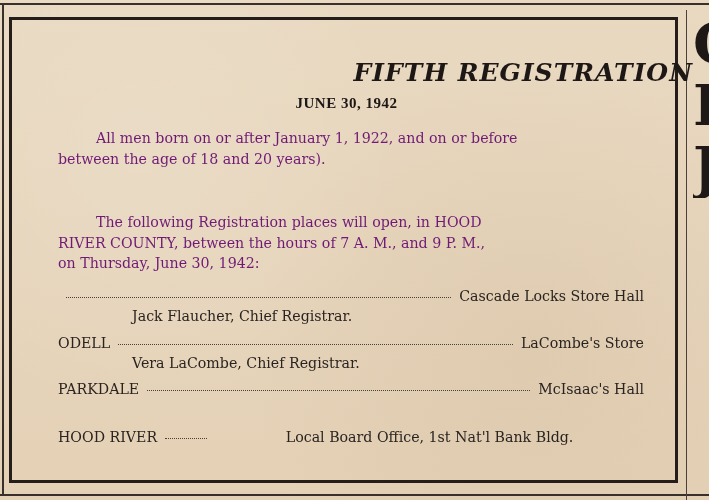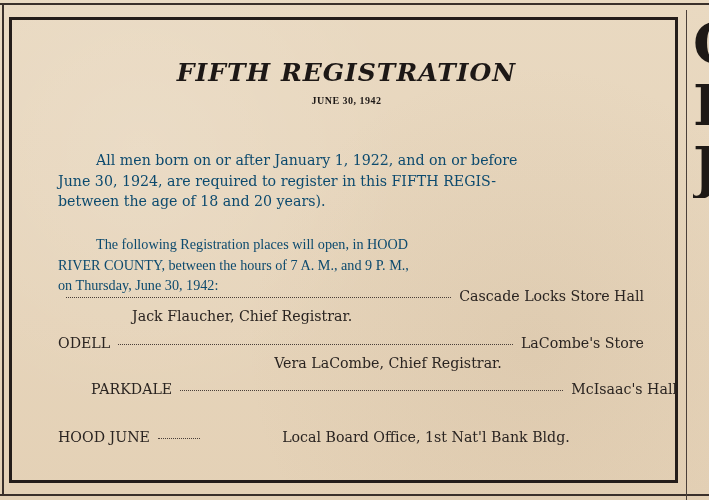--- a/index.html
+++ b/index.html
@@ -61,57 +61,56 @@
     }
     .adjacent span {
       display: block;
       font-size: 56px;
       line-height: 62px;
     }
     .title {
       position: absolute;
       left: 0; top: 58px;
       width: 693px;
-      text-align: center;
+      text-align: right;
       font-family: "DejaVu Serif", "Liberation Serif", serif;
       font-style: italic;
       font-weight: bold;
       font-size: 25px;
       letter-spacing: 1px;
       color: #1d1816;
     }
     .subtitle {
       position: absolute;
       left: 0; top: 95px;
       width: 693px;
       text-align: center;
       font-family: "Liberation Serif", serif;
       font-weight: bold;
-      font-size: 10px;
+      font-size: 15px;
       letter-spacing: 0.5px;
       color: #1d1816;
     }
     .para {
       position: absolute;
       left: 58px;
       width: 580px;
       font-family: "DejaVu Serif", serif;
       font-size: 14.2px;
       line-height: 20.5px;
       text-align: justify;
-      color: #0c4a6e;
-      margin-top: 22px;
+      color: #701a75;
     }
     .para .line {
       display: block;
       white-space: nowrap;
     }
     .para .indent { padding-left: 38px; }
     .p1 { top: 128px; }
-    .p2 { top: 212px; font-family: Liberation Serif, serif; }
+    .p2 { top: 212px; }
     .listing {
       position: absolute;
       left: 58px;
       width: 586px;
       font-family: "DejaVu Serif", serif;
       font-size: 14.2px;
       color: #2a2421;
     }
     .listing .row {
       display: flex;
@@ -123,22 +122,22 @@
       border-bottom: 1.5px dotted #4a3f39;
       margin: 0 8px;
       transform: translateY(-3px);
     }
     .listing .sub {
       padding-left: 74px;
       margin-top: 4px;
       white-space: nowrap;
     }
     .l1 { top: 288px; }
-    .l2 { top: 335px; text-align: center; }
-    .l3 { top: 381px; margin-left: 33px; }
+    .l2 { top: 335px; }
+    .l3 { top: 381px; }
     .l4 { top: 429px; }
     .l4 .leader { flex: 0 0 42px; }
     .l4 .dest { flex: 1; text-align: center; }
   </style>
 </head>
 <body>
 
 <div class="top-rule"></div>
 <div class="left-rule"></div>
 <div class="bottom-rule"></div>
@@ -150,21 +149,20 @@
   <span>C</span>
   <span>I</span>
   <span>J</span>
 </div>
 
 <div class="title">FIFTH REGISTRATION</div>
 <div class="subtitle">JUNE 30, 1942</div>
 
 <div class="para p1">
   <span class="line indent">All men born on or after January 1, 1922, and on or before</span>
-  <span class="line">June 30, 1924, are required to register in this FIFTH REGIS-</span>
   <span class="line">between the age of 18 and 20 years).</span>
 </div>
 
 <div class="para p2">
   <span class="line indent">The following Registration places will open, in HOOD</span>
   <span class="line">RIVER COUNTY, between the hours of 7 A. M., and 9 P. M.,</span>
   <span class="line">on Thursday, June 30, 1942:</span>
 </div>
 
 <div class="listing l1">
@@ -187,17 +185,17 @@
 <div class="listing l3">
   <div class="row">
     <span>PARKDALE</span>
     <span class="leader"></span>
     <span>McIsaac's Hall</span>
   </div>
 </div>
 
 <div class="listing l4">
   <div class="row">
-    <span>HOOD JUNE</span>
+    <span>HOOD RIVER</span>
     <span class="leader"></span>
     <span class="dest">Local Board Office, 1st Nat'l Bank Bldg.</span>
   </div>
 </div>
 
 </body></html>

